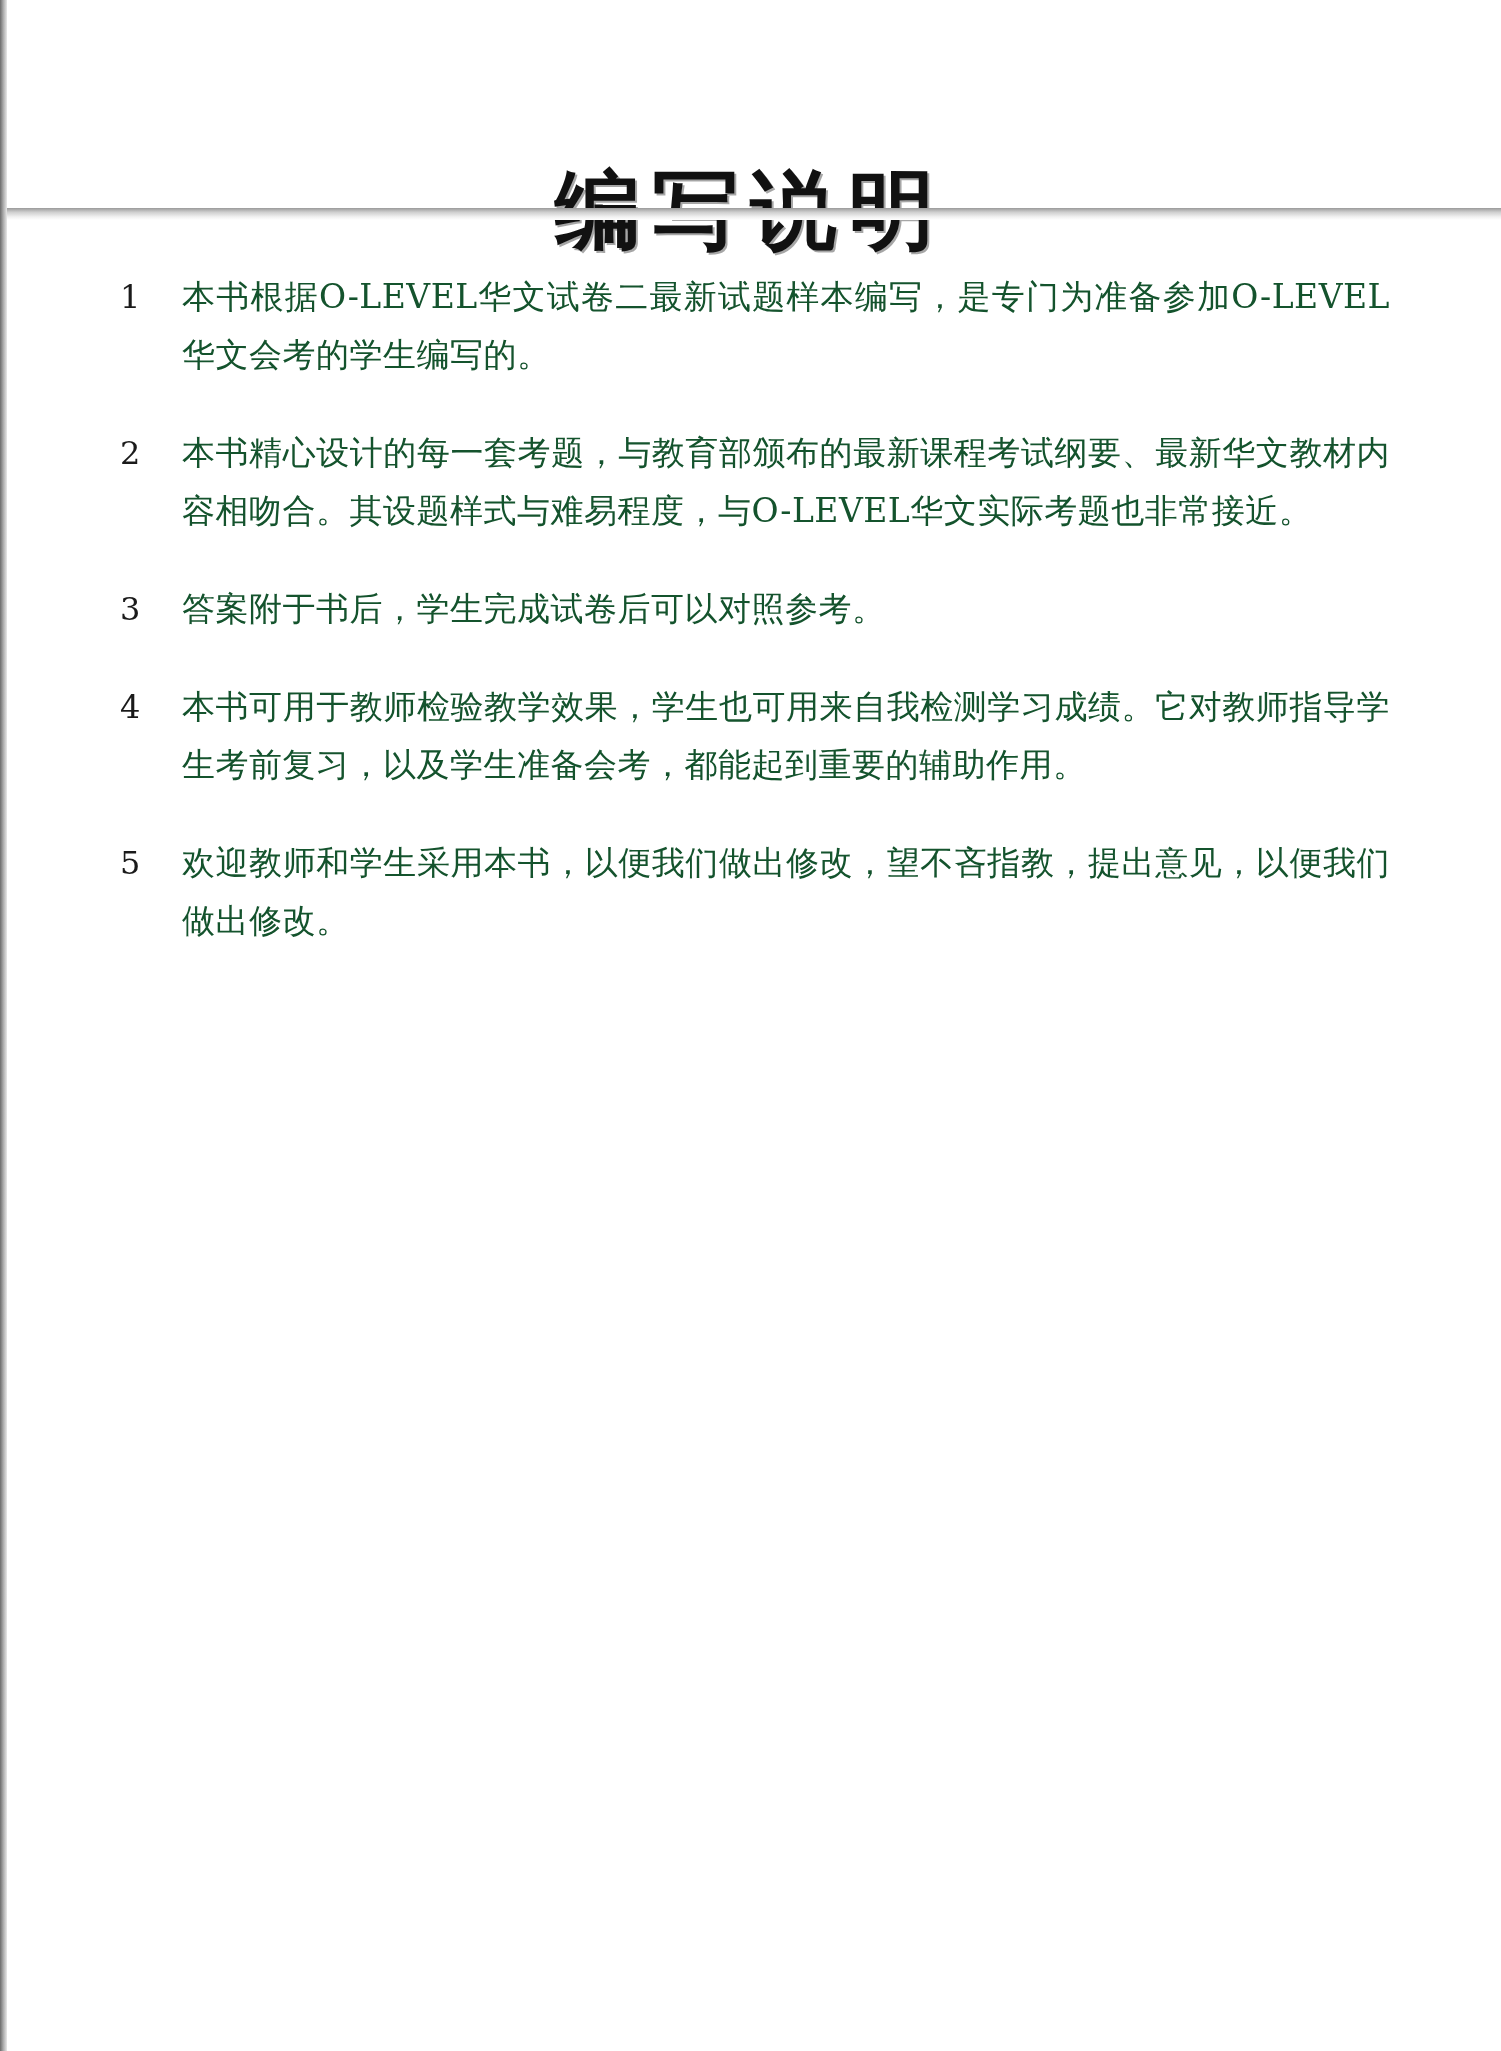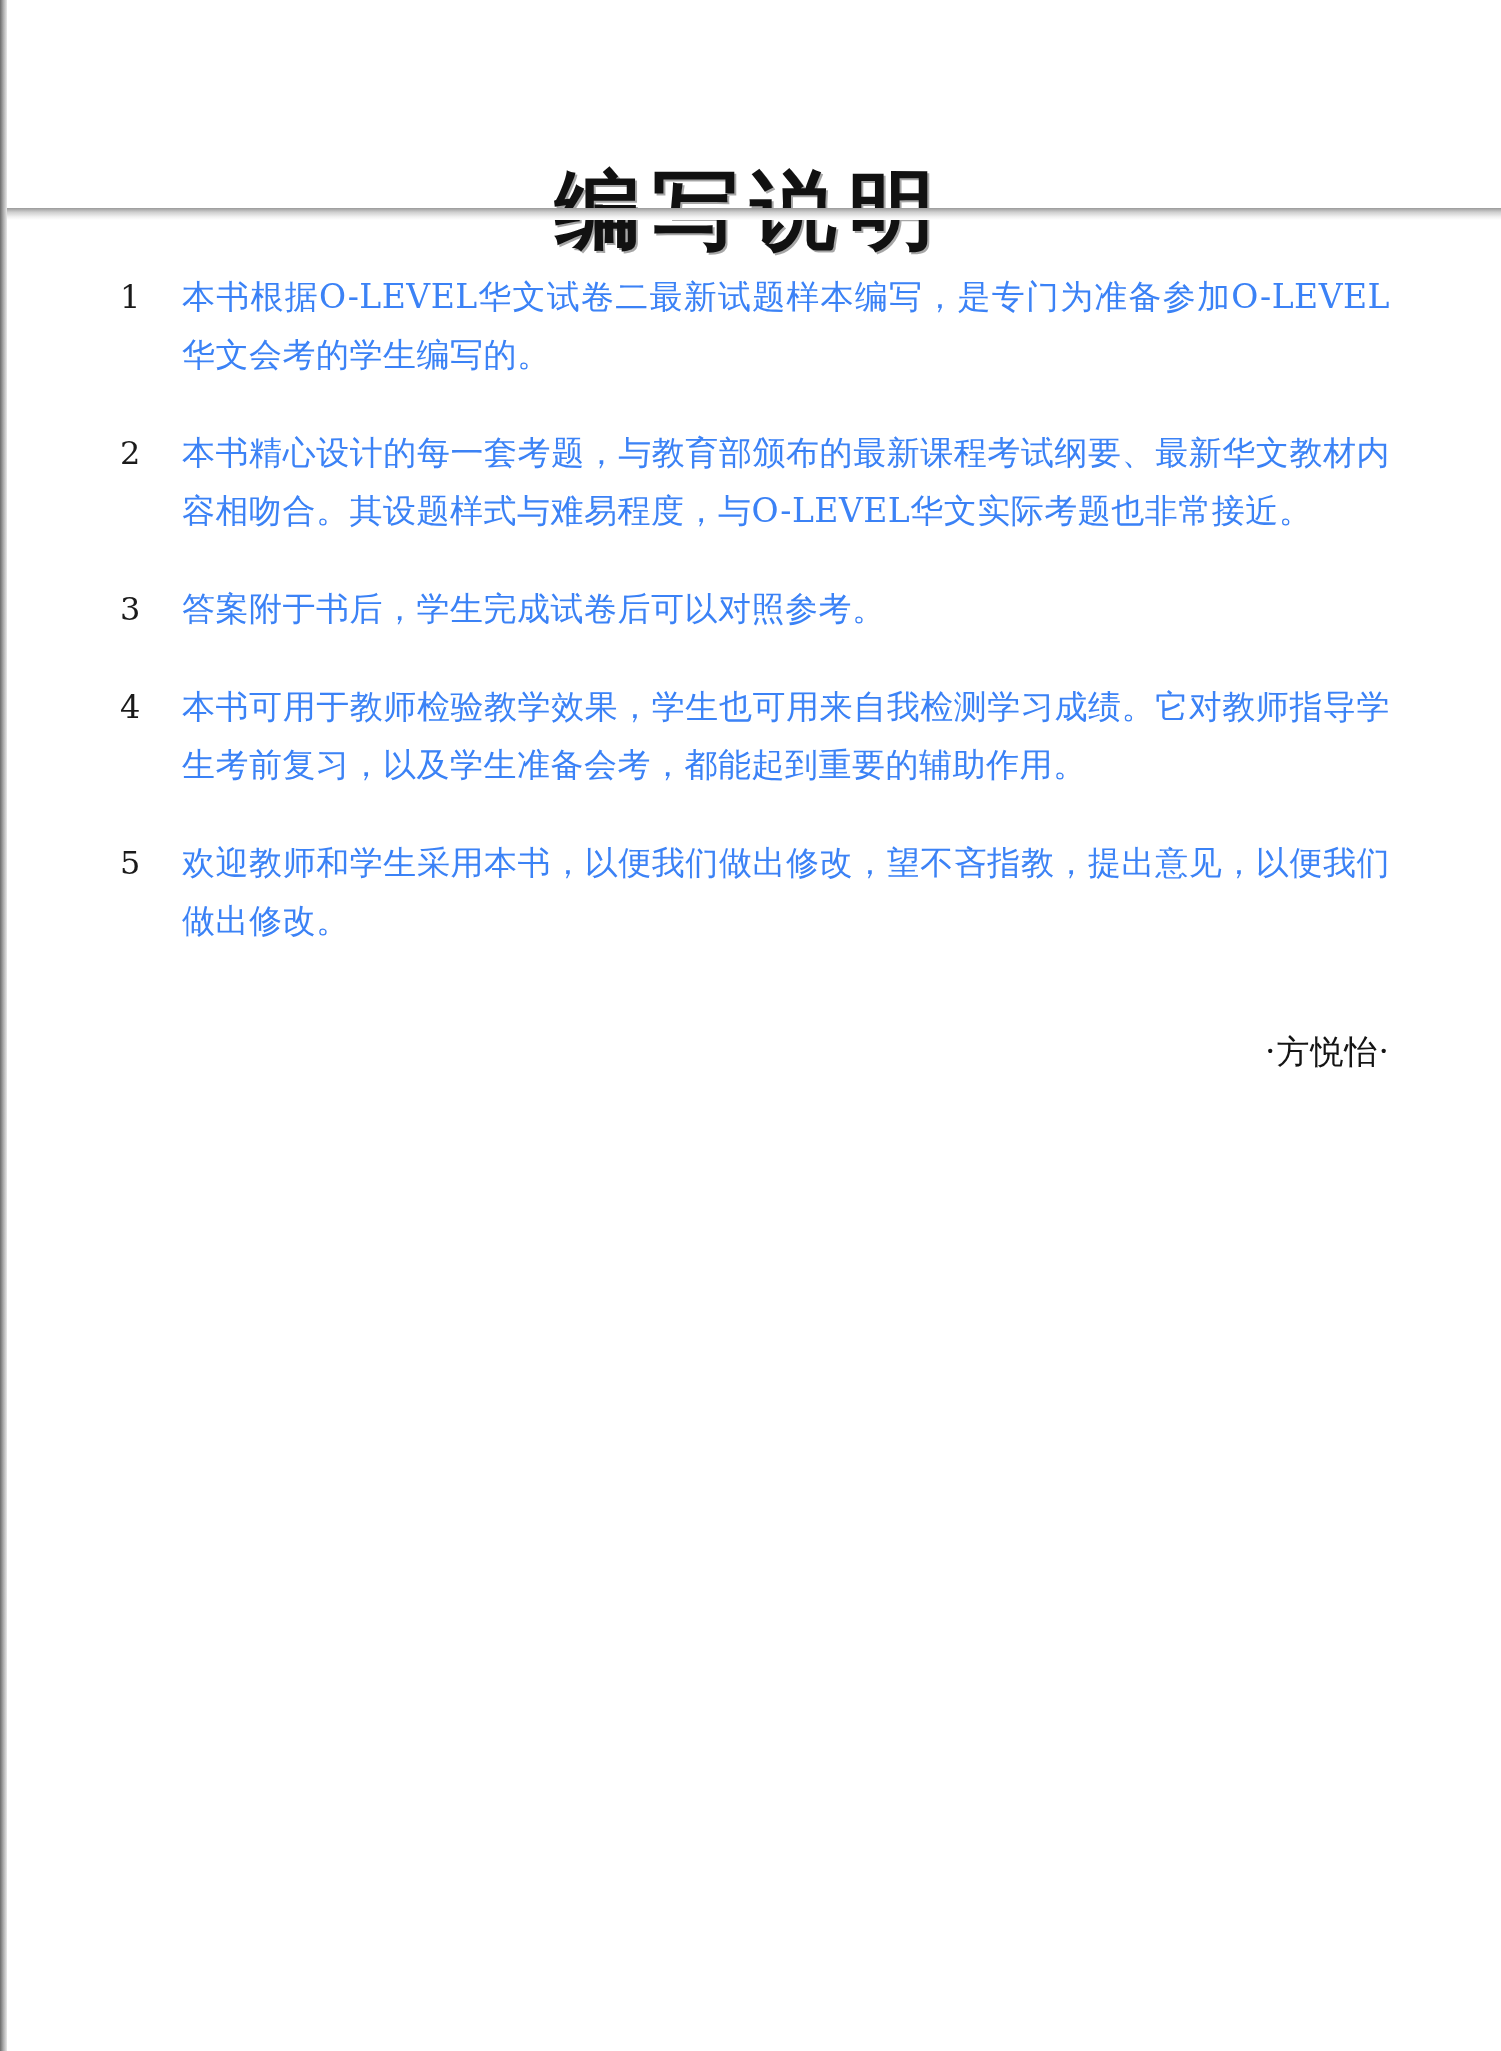--- a/index.html
+++ b/index.html
@@ -60,21 +60,21 @@
     flex: 0 0 62px;
     font-size: 32px;
     line-height: 58px;
     color: #1a1a1a;
     font-family: "DejaVu Serif", serif;
   }
   .text {
     flex: 1 1 auto;
     font-size: 33px;
     line-height: 58px;
-    color: #3b82f6;
+    color: #14532d;
     text-align: justify;
     font-family: "DejaVu Serif", serif;
     letter-spacing: 0.5px;
   }
   .signature {
     position: absolute;
     left: 120px;
     width: 1270px;
     top: 930px;
     text-align: right;
@@ -117,15 +117,14 @@
       <div class="text">本书可用于教师检验教学效果，学生也可用来自我检测学习成绩。它对教师指导学生考前复习，以及学生准备会考，都能起到重要的辅助作用。</div>
     </div>
 
     <div class="item">
       <div class="num">5</div>
       <div class="text">欢迎教师和学生采用本书，以便我们做出修改，望不吝指教，提出意见，以便我们做出修改。</div>
     </div>
 
   </div>
 
-  <div class="signature" style="top: 1030px;">·方悦怡·</div>
 
 </div>
 
 </body></html>

